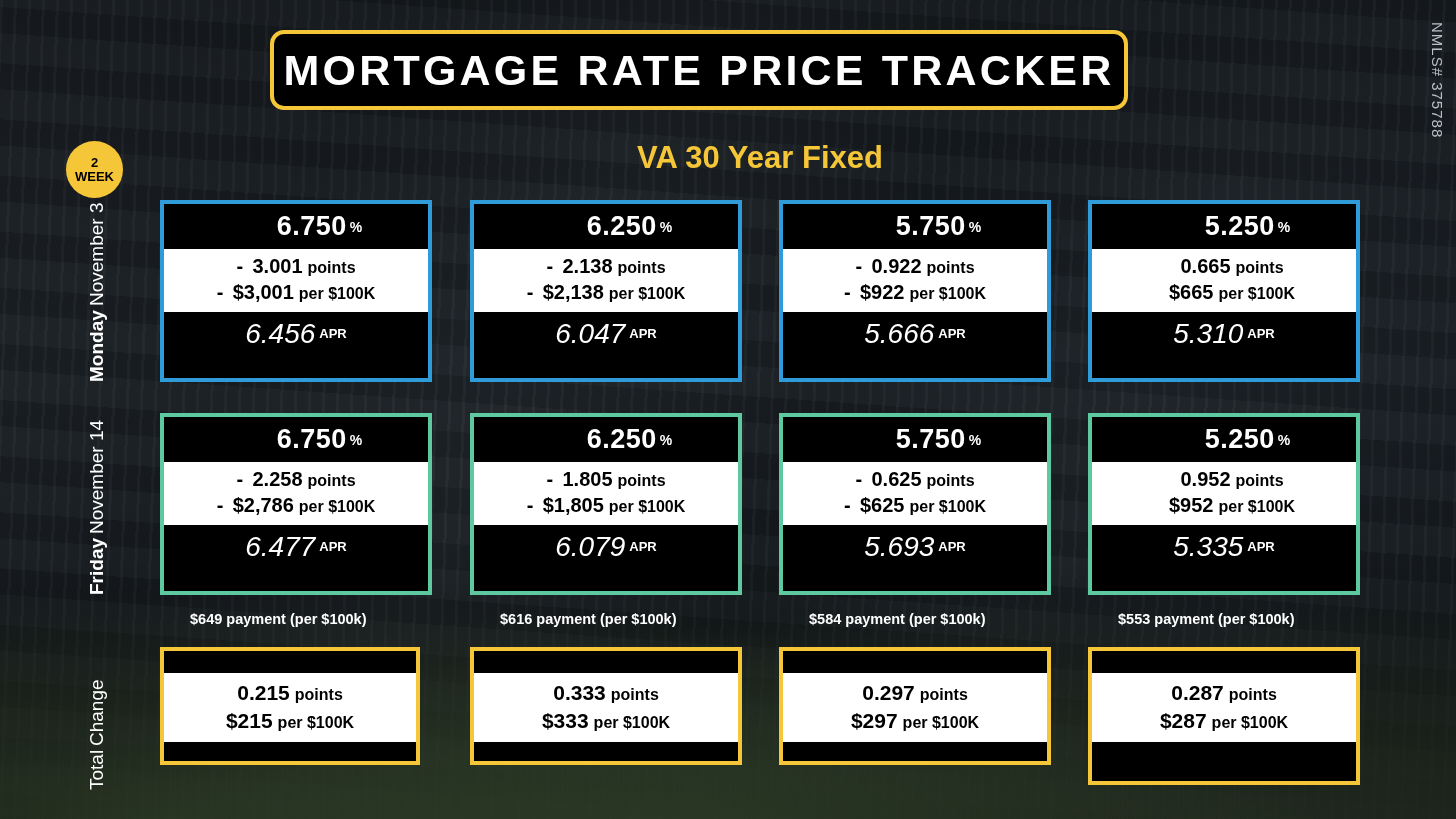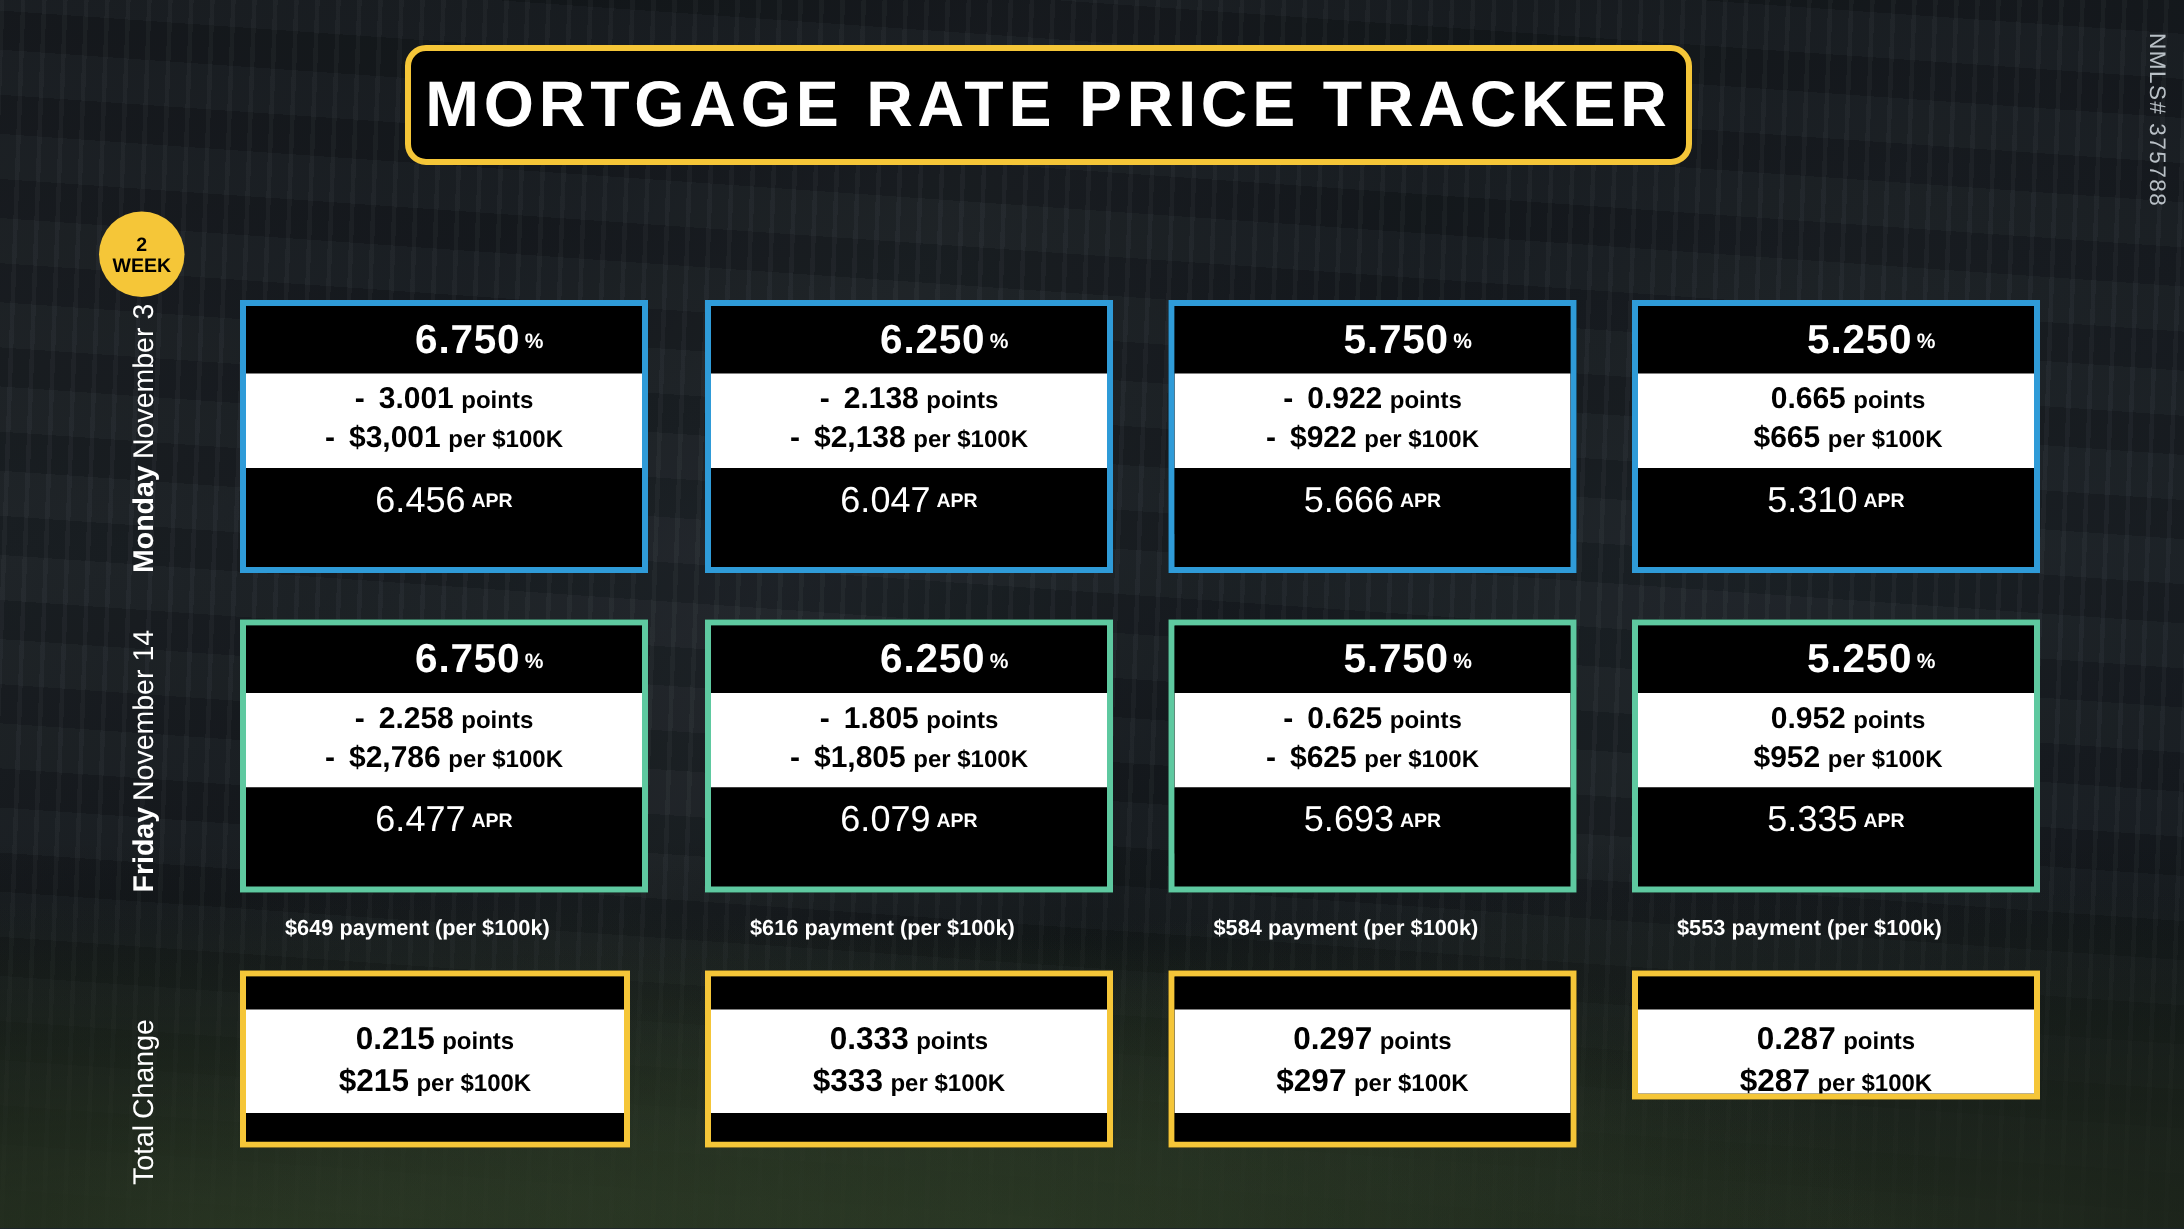--- a/index.html
+++ b/index.html
@@ -139,21 +139,21 @@
   }
   .line .val { font-size: 20px; font-weight: bold; }
   .line .unit { font-size: 16px; font-weight: bold; margin-left: 5px; }
 
   .card .apr {
     height: 44px;
     background: #000;
     display: flex; align-items: center; justify-content: center;
     color: #fff;
   }
-  .card .apr .num { font-size: 24px; }
+  .card .apr .num { font-size: 28px; font-style: italic; }
   .card .apr .lbl { font-size: 13px; font-weight: bold; margin-left: 4px; }
 
   .pay {
     position: absolute;
     color: #fff;
     font-size: 14.5px;
     font-weight: bold;
     white-space: nowrap;
   }
 
@@ -169,20 +169,21 @@
 
 <div id="stage">
   <div id="bg"></div>
 
   <div class="title-wrap">
     <div class="title-text">MORTGAGE RATE PRICE TRACKER</div>
   </div>
 
   <div class="nmls">NMLS# 375788</div>
 
+  <div class="subtitle">VA 30 Year Fixed</div>
 
   <div class="badge">
     <span class="b1">2</span>
     <span class="b2">WEEK</span>
   </div>
 
   <div class="rowlabel" id="label-row0">
     <span class="strong">Monday</span>
     <span class="light">November 3</span>
   </div>
@@ -411,21 +412,21 @@
             <span class="val">0.297</span>
             <span class="unit">points</span>
           </div>
           <div class="line">
             <span class="val">$297</span>
             <span class="unit">per $100K</span>
           </div>
         </div>
         <div class="botbar"></div>
       </div>
-      <div class="card tcard" style="left: 1088px; top: 647px; width: 272px; height: 86px; border-color: rgb(245, 198, 56);">
+      <div class="card tcard" style="left: 1088px; top: 647px; width: 272px; height: 138px; border-color: rgb(245, 198, 56);">
         <div class="topbar"></div>
         <div class="white">
           <div class="line">
             <span class="val">0.287</span>
             <span class="unit">points</span>
           </div>
           <div class="line">
             <span class="val">$287</span>
             <span class="unit">per $100K</span>
           </div>

